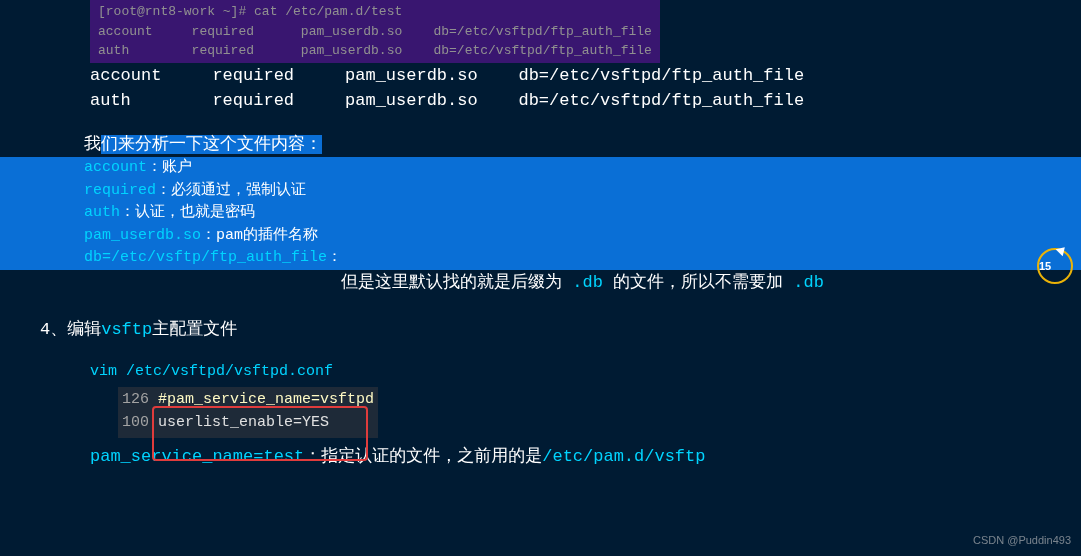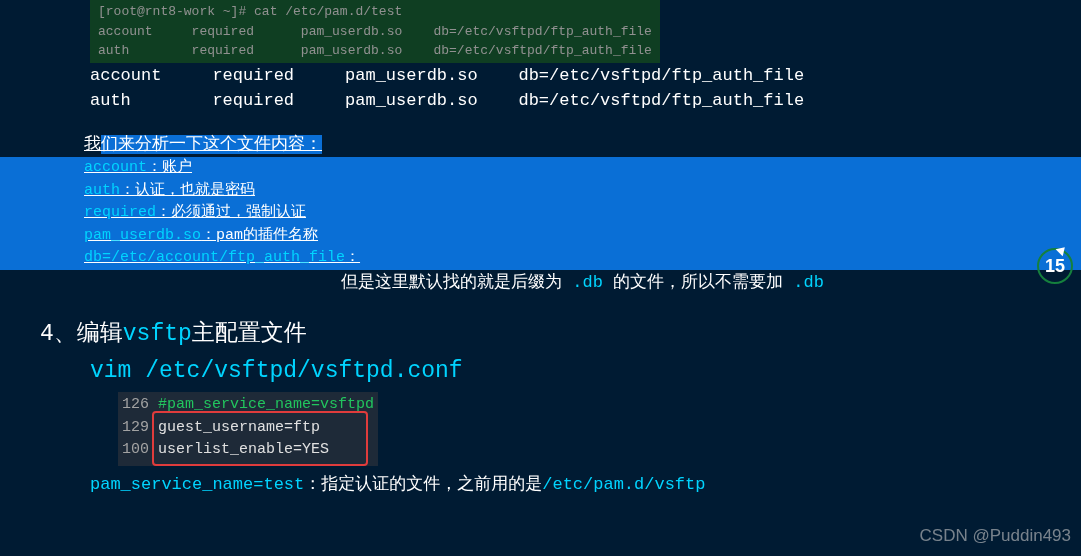--- a/index.html
+++ b/index.html
@@ -9,21 +9,21 @@
       font-family: "Courier New", monospace;
       font-size: 15px;
       line-height: 1.5;
       width: 1081px;
       height: 556px;
       overflow: hidden;
       position: relative;
     }
     .content { padding: 0; }
     .dim-block {
-      background: #14532d;
+      background: #4c1d95;
       padding: 2px 8px;
       margin-left: 90px;
       display: inline-block;
       font-size: 13px;
       filter: brightness(0.75) blur(0.4px);
       color: #c0c0c0;
     }
     .prompt-line {
       margin-left: 90px;
       margin-top: 2px;
@@ -45,44 +45,44 @@
       background: #0a6fd6;
       margin-left: 0;
       padding-left: 84px;
       padding-right: 20px;
       position: relative;
     }
     .highlight-partial {
       background: #0a6fd6;
       display: inline;
     }
-    .analysis-line { color: #fff; text-decoration: underline; }
+    .analysis-line { color: #fff; }
     .cyan { color: #00d4ff; margin-top: 21px; }
     .section4 {
       margin-top: 22px;
       margin-left: 40px;
-      font-size: 23px;
+      font-size: 17px;
     }
     .vim-line {
       margin-left: 90px;
-      font-size: 23px;
-      margin-top: 2px;
+      font-size: 15px;
+      margin-top: 18px;
     }
     .code-snippet {
       background: #1e2a38;
       margin-left: 118px;
       margin-top: 4px;
       display: inline-block;
       padding: 2px 4px 4px 4px;
       font-size: 15px;
       position: relative;
     }
     .code-row { white-space: pre; }
     .lineno { color: #a3a3a3; }
-    .comment { color: #22c55e; }
+    .comment { color: #fef9c3; }
     .codetext { color: #e0e0e0; }
     .red-box {
       position: absolute;
       border: 2px solid #e03c3c;
       border-radius: 4px;
       top: 19px;
       left: 34px;
       width: 216px;
       height: 55px;
       pointer-events: none;
@@ -91,36 +91,35 @@
       margin-left: 90px;
       margin-top: 6px;
       font-size: 17px;
     }
     .watermark {
       position: absolute;
       right: 10px;
       bottom: 8px;
       color: rgba(200,200,200,0.6);
       font-family: Arial, sans-serif;
-      font-size: 17px;
+      font-size: 11px;
       margin-top: 34px;
     }
     .circle-icon {
       position: absolute;
       right: 8px;
       top: 248px;
       width: 36px;
       height: 36px;
-      border: 2px solid #15803d;
+      border: 2px solid #eab308;
       border-radius: 50%;
       display: flex;
       align-items: center;
-      justify-content: center;
       color: #fff;
-      font-size: 18px;
+      font-size: 11px;
       font-weight: bold;
       font-family: Arial, sans-serif;
     }
     .circle-icon::before {
       content: "";
       position: absolute;
       top: -4px;
       right: 4px;
       width: 0; height: 0;
       border-left: 5px solid transparent;
@@ -144,38 +143,37 @@
   <div class="table-line nowrap">auth        required     pam_userdb.so    db=/etc/vsftpd/ftp_auth_file</div>
 
   <div class="analysis">
     <div class="analysis-line">
       <span>我</span><span class="highlight-partial">们来分析一下这个文件内容：</span>
     </div>
   </div>
 
   <div class="highlight-block">
     <div class="analysis-line"><span class="cyan">account</span><span>：账户</span></div>
+    <div class="analysis-line"><span class="cyan">required</span><span>：必须通过，强制认证</span></div>
     <div class="analysis-line"><span class="cyan">auth</span><span>：认证，也就是密码</span></div>
-    <div class="analysis-line"><span class="cyan">required</span><span>：必须通过，强制认证</span></div>
     <div class="analysis-line"><span class="cyan">pam_userdb.so</span><span>：pam的插件名称</span></div>
-    <div class="analysis-line"><span class="cyan">db=/etc/account/ftp_auth_file</span><span>：</span></div>
+    <div class="analysis-line"><span class="cyan">db=/etc/vsftp/ftp_auth_file</span><span>：</span></div>
   </div>
 
   <div style="margin-left:84px;font-size:17px;text-align:center;">
     <span>但是这里默认找的就是后缀为 </span><span class="cyan">.db</span><span> 的文件，所以不需要加  </span><span class="cyan">.db</span>
   </div>
 
   <div class="section4">
     <span>4、编辑</span><span class="cyan">vsftp</span><span>主配置文件</span>
   </div>
   <div class="vim-line cyan">vim /etc/vsftpd/vsftpd.conf</div>
 
   <div class="code-snippet">
     <div class="code-row"><span class="lineno">126</span> <span class="comment">#pam_service_name=vsftpd</span></div>
-    <div class="code-row"><span class="lineno">129</span> <span class="codetext">guest_username=ftp</span></div>
     <div class="code-row"><span class="lineno">100</span> <span class="codetext">userlist_enable=YES</span></div>
     <div class="red-box"></div>
   </div>
 
   <div class="bottom-lines">
     <div><span class="cyan">pam_service_name=test</span><span>：指定认证的文件，之前用的是</span><span class="cyan">/etc/pam.d/vsftp</span></div>
 
   </div>
 
 </div>

